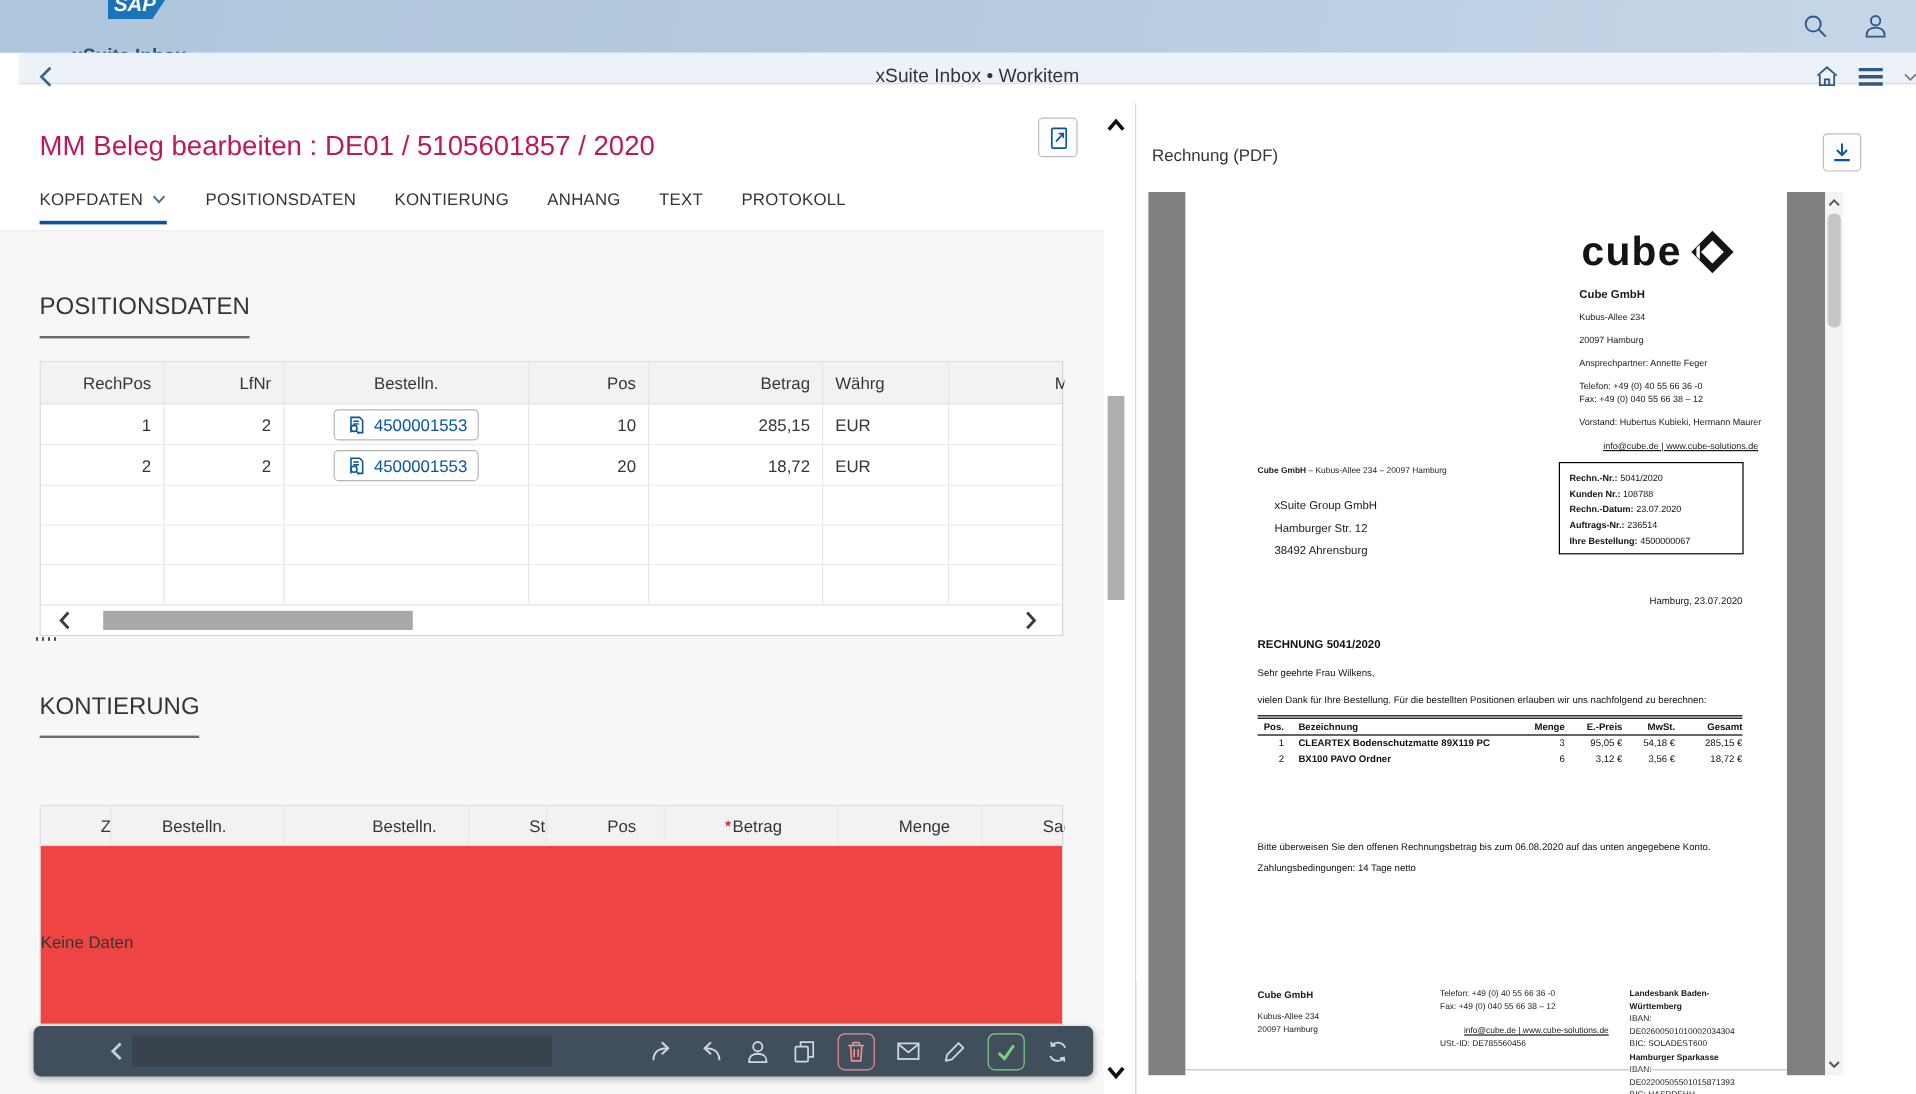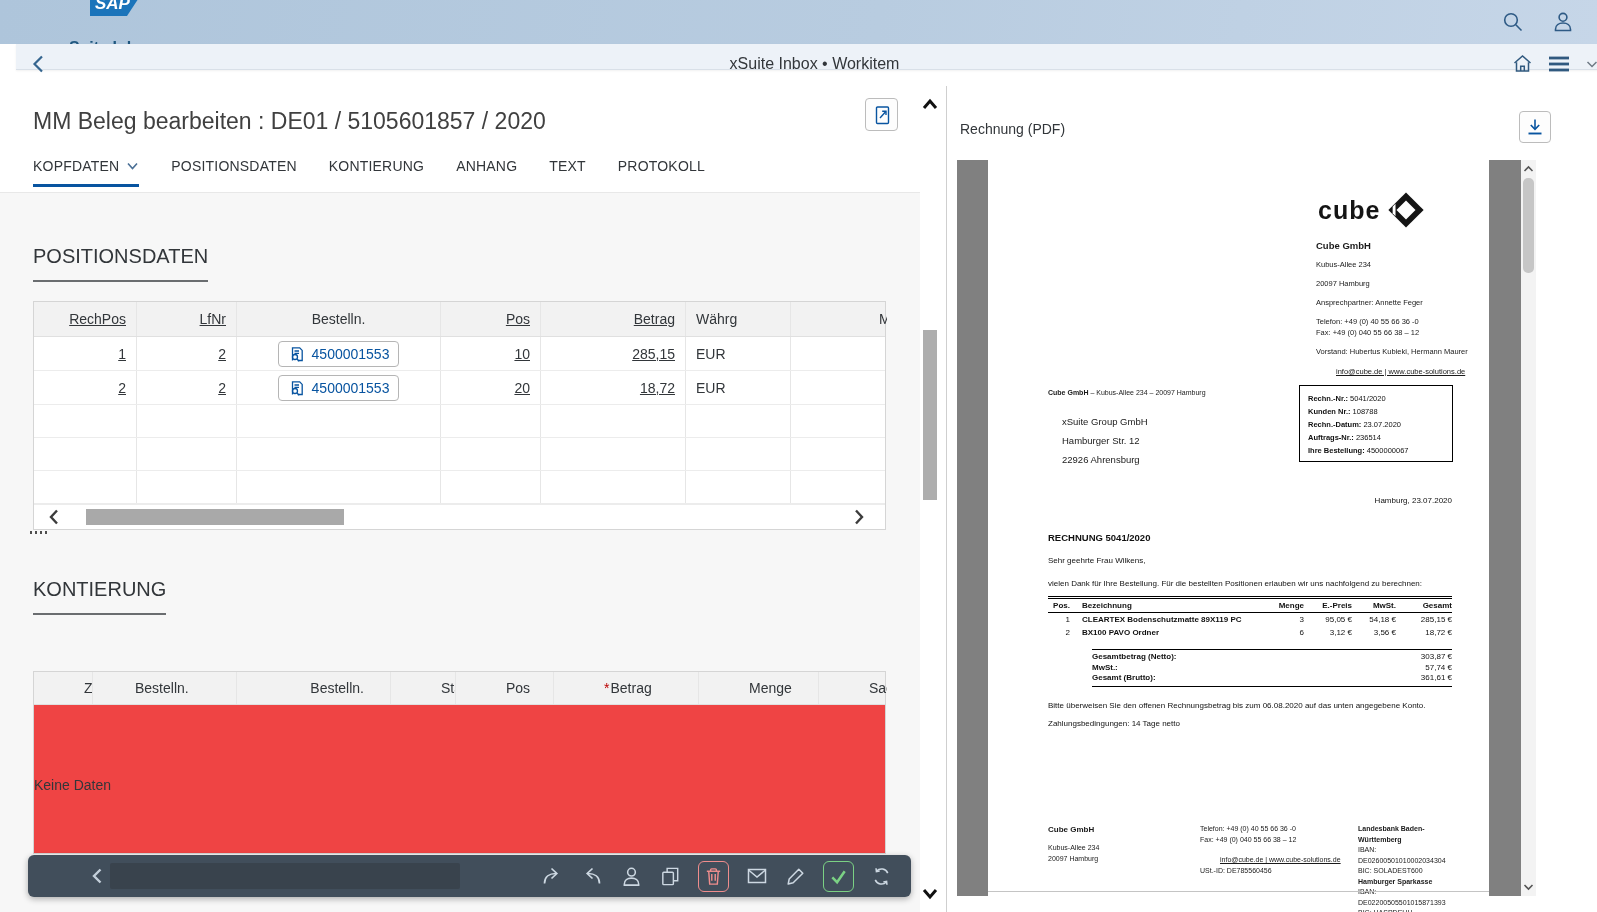--- a/index.html
+++ b/index.html
@@ -31,21 +31,21 @@
   .left-panel { position:absolute; left:0; top:0; width:920px; height:826px; background:#fff; overflow:hidden; }
   .v-scroll { position:absolute; left:920px; top:0; width:26px; height:826px; background:#fff; }
   .v-scroll .vs-btn { position:absolute; left:1px; width:20px; height:20px; background:none; border:none; color:#111; cursor:pointer; }
   .vs-up { top:8px; } .vs-down { bottom:8px; }
   .vs-thumb { position:absolute; left:3px; top:244px; width:14px; height:170px; background:#aeaeae; }
   .panel-divider { position:absolute; left:946px; top:0; width:1px; height:826px; background:#cfcfcf; }
   .right-panel { position:absolute; left:947px; top:0; right:0; height:732px; background:#fff; }
 
   
   .obj-header { position:absolute; top:0; left:0; width:100%; height:107px; background:#fff; border-bottom:1px solid #e8e8e8; }
-  .obj-title { position:absolute; left:33px; top:22px; font-size:23px; font-weight:normal; color:#404040; }
+  .obj-title { position:absolute; left:33px; top:22px; font-size:23px; font-weight:normal; color:#be185d; }
   .popout-btn { position:absolute; right:22px; top:12px; width:33px; height:33px; background:#fdfdfd;
     border:1px solid #bcbcbc; border-radius:4px; color:#0854a0; cursor:pointer;
     display:flex; align-items:center; justify-content:center; }
   .tabs { position:absolute; left:33px; top:72px; display:flex; gap:32px; }
   .tab { display:flex; align-items:center; gap:7px; font-size:14px; letter-spacing:.2px; color:#32363a;
     padding-bottom:10px; border-bottom:3px solid transparent; cursor:pointer; background:none; border-top:none; border-left:none; border-right:none; }
   .tab.selected { border-bottom-color:#0854a0; }
 
   
   .content { position:absolute; top:107px; left:0; right:0; bottom:0; background:#f7f7f7; overflow:hidden; }
@@ -55,21 +55,21 @@
 
   
   .pos-table { position:absolute; left:33px; top:108px; width:853px; background:#fff; border:1px solid #d5d5d5; }
   .pt-grid { display:grid; grid-template-columns:103px 100px 204px 100px 145px 105px 96px; }
   .pt-cell { border-right:1px solid #e6e6e6; padding:0 10px; display:flex; align-items:center; font-size:14px; color:#32363a; overflow:hidden; position:relative; }
   .pt-cell:last-child { border-right:none; }
   .pt-head { background:#f2f2f2; border-bottom:1px solid #e0e0e0; height:35px; }
   .pt-row { height:34px; border-bottom:1px solid #ececec; }
   .pt-row-empty { height:33px; border-bottom:1px solid #ececec; }
   .pt-row-empty:last-of-type { border-bottom:none; }
-  .al-r { justify-content:flex-end;text-decoration:underline; } .al-c { justify-content:center; }
+  .al-r { justify-content:flex-end; } .al-c { justify-content:center; }
   .clip-label { position:absolute; left:88px; top:9px; font-size:14px; }
   .po-btn { display:flex; align-items:center; gap:6px; background:#fff; border:1px solid #b5b5b5; border-radius:4px;
     padding:3px 9px; color:#0854a0; font-size:14px; cursor:pointer; }
   .pt-scroll { position:relative; height:25px; background:#fff; border-top:1px solid #ececec; }
   .hs-btn { position:absolute; top:1px; width:22px; height:22px; background:none; border:none; color:#3c3c3c; cursor:pointer; }
   .hs-left { left:12px; } .hs-right { right:12px; }
   .hs-thumb { position:absolute; left:52px; top:4px; width:258px; height:16px; background:#a9a9a9; cursor:pointer; }
   .grip-dots { position:absolute; left:30px; top:338px; width:19px; height:3px;
     background:repeating-linear-gradient(90deg,#4d4d4d 0 2px,transparent 2px 5px); }
 
@@ -105,21 +105,21 @@
   .pdf-viewer { position:absolute; left:10px; top:74px; width:579px; height:736px; }
   .pv-gray-l { position:absolute; left:0; top:0; width:31px; height:100%; background:#808080; }
   .pv-gray-r { position:absolute; left:532px; top:0; width:32px; height:100%; background:#808080; }
   .pv-scroll { position:absolute; left:564px; top:0; width:15px; height:100%; background:#f3f3f3; }
   .pv-sbtn { position:absolute; left:0; width:15px; height:14px; background:none; border:none; color:#555; cursor:pointer; padding:0; }
   .pv-sup { top:2px; } .pv-sdown { bottom:2px; }
   .pv-thumb { position:absolute; left:2px; top:18px; width:11px; height:95px; background:#c6c6c6; border-radius:5px; }
   .page { position:absolute; left:31px; top:0; width:501px; height:736px; background:#fff; color:#111; }
 
   .inv-logo { position:absolute; left:330px; top:30px; display:flex; align-items:center; gap:6px; }
-  .inv-logo-text { font-size:25px; font-weight:bold; letter-spacing:1px; color:#141414; }
+  .inv-logo-text { font-size:34px; font-weight:bold; letter-spacing:1px; color:#141414; }
   .inv-supplier { position:absolute; left:328px; top:80px; width:152px; font-size:7.5px; line-height:1.35; color:#1a1a1a; }
   .inv-supplier .sname { font-size:9.5px; font-weight:bold; margin-bottom:7px; }
   .sline { margin-bottom:9px; } .sline-tight { margin-bottom:1px; }
   .u { text-decoration:underline;margin-left:20px; }
   .inv-sender { position:absolute; left:60px; top:229px; font-size:7px; color:#1a1a1a; }
   .inv-recipient { position:absolute; left:74px; top:256px; font-size:9.5px; color:#1a1a1a; }
   .inv-recipient div { margin-bottom:8px; }
   .inv-meta { position:absolute; left:311px; top:225px; width:154px; border:1.5px solid #000; padding:6px 8px 4px 8px; }
   .inv-meta .mrow { font-size:7.5px; line-height:13px; white-space:nowrap; }
   .inv-meta .ml { font-weight:bold; }
@@ -505,21 +505,21 @@
             <div class="sline">Fax: +49 (0) 040 55 66 38 – 12</div>
             <div class="sline">Vorstand: Hubertus Kubieki, Hermann Maurer</div>
             <div class="u">info@cube.de | www.cube-solutions.de</div>
           </div>
 
           <div class="inv-sender"><b>Cube GmbH</b><span> – Kubus-Allee 234 – 20097 Hamburg</span></div>
 
           <div class="inv-recipient">
             <div>xSuite Group GmbH</div>
             <div>Hamburger Str. 12</div>
-            <div>22926 Ahrensburg</div>
+            <div>38492 Ahrensburg</div>
           </div>
 
           <div class="inv-meta">
             <div class="mrow"><span class="ml">Rechn.-Nr.:</span> <span>5041/2020</span></div>
             <div class="mrow"><span class="ml">Kunden Nr.:</span> <span>108788</span></div>
             <div class="mrow"><span class="ml">Rechn.-Datum:</span> <span>23.07.2020</span></div>
             <div class="mrow"><span class="ml">Auftrags-Nr.:</span> <span>236514</span></div>
             <div class="mrow"><span class="ml">Ihre Bestellung:</span> <span>4500000067</span></div>
           </div>
 
@@ -548,34 +548,20 @@
             <div class="ii-grid ii-row">
               <div class="pos">2</div>
               <div class="name">BX100 PAVO Ordner</div>
               <div class="n">6</div>
               <div class="n">3,12 €</div>
               <div class="n">3,56 €</div>
               <div class="n">18,72 €</div>
             </div>
           </div>
 
-          <div class="inv-totals">
-            <div class="trow">
-                <span class="tl">Gesamtbetrag (Netto):</span>
-                <span>303,87 €</span>
-              </div>
-            <div class="trow">
-                <span class="tl">MwSt.:</span>
-                <span>57,74 €</span>
-              </div>
-            <div class="trow">
-                <span class="tl">Gesamt (Brutto):</span>
-                <span>361,61 €</span>
-              </div>
-          </div>
 
           <div class="inv-payment">Bitte überweisen Sie den offenen Rechnungsbetrag bis zum 06.08.2020 auf das unten angegebene Konto.</div>
           <div class="inv-terms">Zahlungsbedingungen: 14 Tage netto</div>
 
           <div class="inv-footer">
             <div>
               <div class="fname">Cube GmbH</div>
               <div>Kubus-Allee 234</div>
               <div>20097 Hamburg</div>
             </div>

